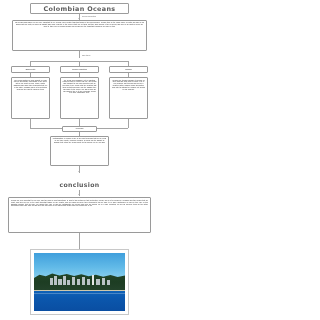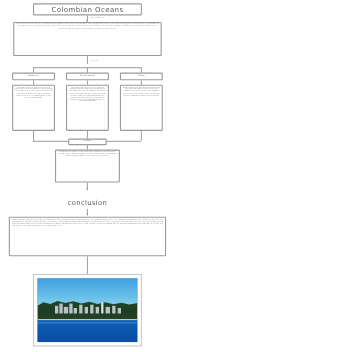--- a/index.html
+++ b/index.html
@@ -5,21 +5,21 @@
 <style>
   html,body{margin:0;padding:0;}
   body{
     width:159px;height:320px;
     background:#ffffff;
     font-family:"Liberation Sans", sans-serif;
     color:#444;
     overflow:hidden;
     position:relative;
   }
-  .page{position:relative;width:159px;height:320px;box-sizing:border-box;}
+  .page{position:relative;width:159px;height:320px;box-sizing:border-box;font-weight:bold;}
 
   
   .box{
     position:absolute;
     box-sizing:border-box;
     border:0.6px solid #9a9a9a;
     background:#ffffff;
     border-radius:1px;
   }
   .boxtext{

